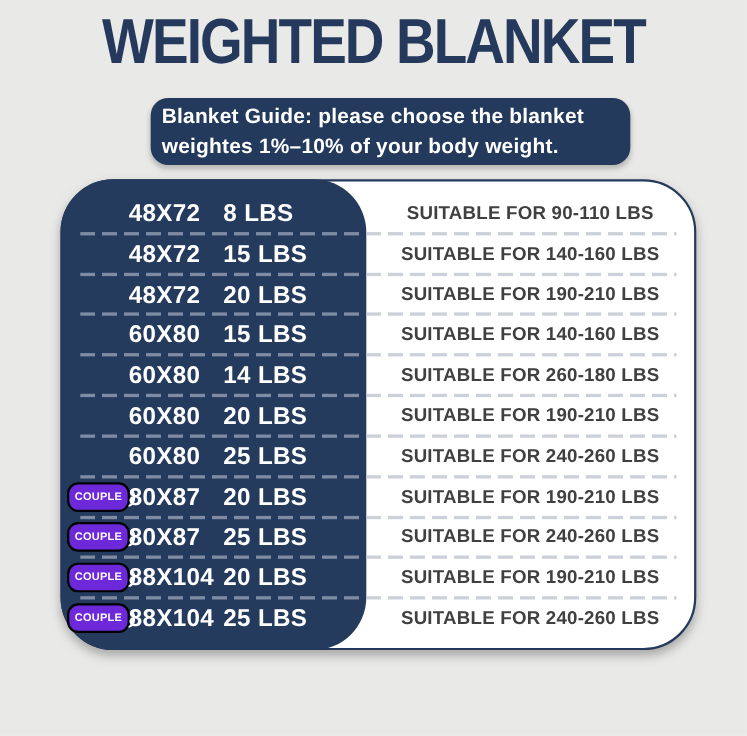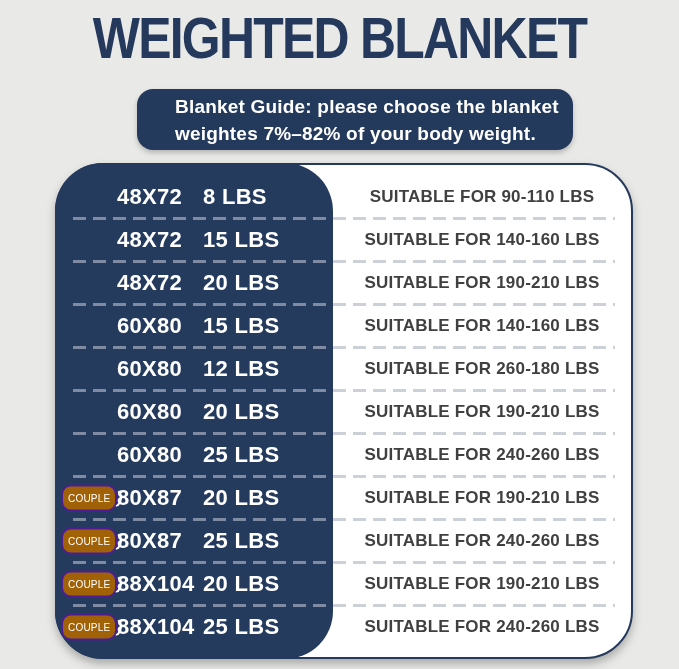--- a/index.html
+++ b/index.html
@@ -24,30 +24,30 @@
   .guide{
     box-sizing:border-box;
     width:436px;height:61px;
     margin:18px 0 0 137px;
     background:#243a5d;
     border-radius:16px;
     color:#ffffff;
     font-size:19px;
     font-weight:bold;
     display:flex;flex-direction:column;justify-content:center;
-    padding-left:38px;
+    padding-left:10px;
     line-height:27px;
     letter-spacing:.2px;
     box-shadow:0 3px 5px rgba(90,90,90,.35);
   }
   .size-table{
     box-sizing:border-box;
     position:absolute;
     left:55px;top:163px;
-    width:578px;height:496px;
+    width:578px;height:428px;
     background:#ffffff;
     border:2px solid #24395c;
     border-radius:48px;
     box-shadow:0 5px 9px rgba(110,110,110,.5);
   }
   .navy-panel{
     position:absolute;
     left:-2px;top:-2px;
     width:278px;height:calc(100% + 4px);
     background:#253b5e;
@@ -66,24 +66,24 @@
     position:absolute;top:50%;transform:translateY(-50%);
     color:#ffffff;font-size:22px;font-weight:bold;letter-spacing:.3px;
     white-space:nowrap;
   }
   .size{left:60px;}
   .weight{left:146px;}
   .badge{
     box-sizing:border-box;
     position:absolute;left:4px;top:50%;transform:translateY(-50%);
     min-width:52px;height:27px;
-    background:#a16207;
-    border:2px solid #4c1d95;
+    background:#6d28d9;
+    border:2px solid #000000;
     border-radius:10px;
-    color:#ffffff;font-size:10px;font-weight:normal;letter-spacing:.2px;
+    color:#ffffff;font-size:10px;font-weight:bold;letter-spacing:.2px;
     display:flex;align-items:center;justify-content:center;
     padding:0 5px;
   }
   .badge::after{
     content:"";
     position:absolute;
     right:-7px;top:1px;bottom:1px;width:8px;
     border:2.5px solid transparent;
     border-right-color:#ffffff;
     border-radius:0 12px 12px 0;
@@ -108,21 +108,21 @@
     background:repeating-linear-gradient(90deg,#ccd0d8 0 13px,transparent 13px 20px);
   }
 </style>
 </head>
 <body>
 
 <h1 class="title">WEIGHTED BLANKET</h1>
 
 <div class="guide">
   <div>Blanket Guide: please choose the blanket</div>
-  <div>weightes 7%–82% of your body weight.</div>
+  <div>weightes 1%–10% of your body weight.</div>
 </div>
 
 <div class="size-table">
   <div class="navy-panel"></div>
   <div class="rows">
 
     <div class="row">
       <div class="cell-left">
         <span class="size">48X72</span>
         <span class="weight">8 LBS</span>
@@ -166,21 +166,21 @@
       <div class="cell-right">SUITABLE FOR 140-160 LBS</div>
     </div>
     <div class="sep">
         <span class="sep-left"></span>
         <span class="sep-right"></span>
       </div>
 
     <div class="row">
       <div class="cell-left">
         <span class="size">60X80</span>
-        <span class="weight">12 LBS</span>
+        <span class="weight">14 LBS</span>
       </div>
       <div class="cell-right">SUITABLE FOR 260-180 LBS</div>
     </div>
     <div class="sep">
         <span class="sep-left"></span>
         <span class="sep-right"></span>
       </div>
 
     <div class="row">
       <div class="cell-left">

